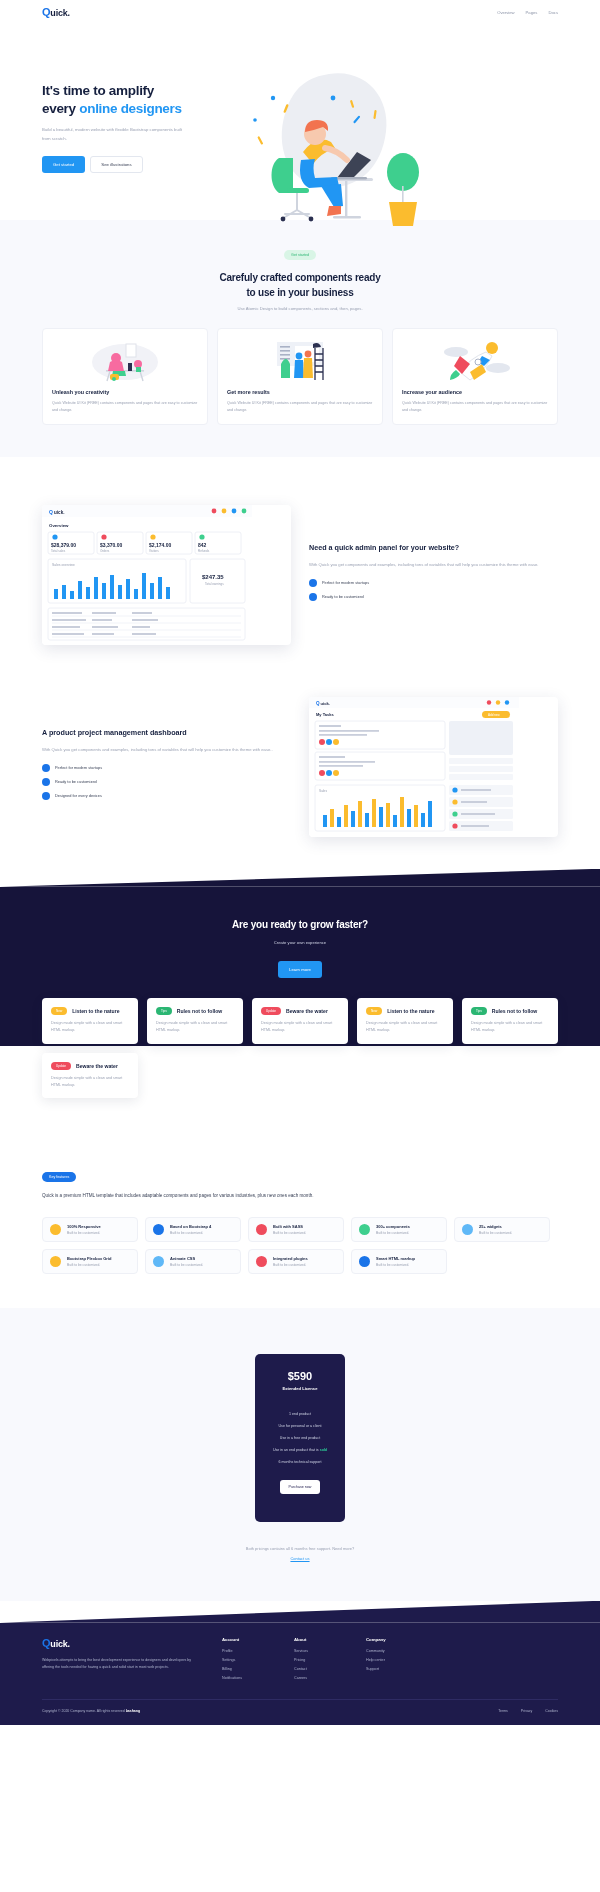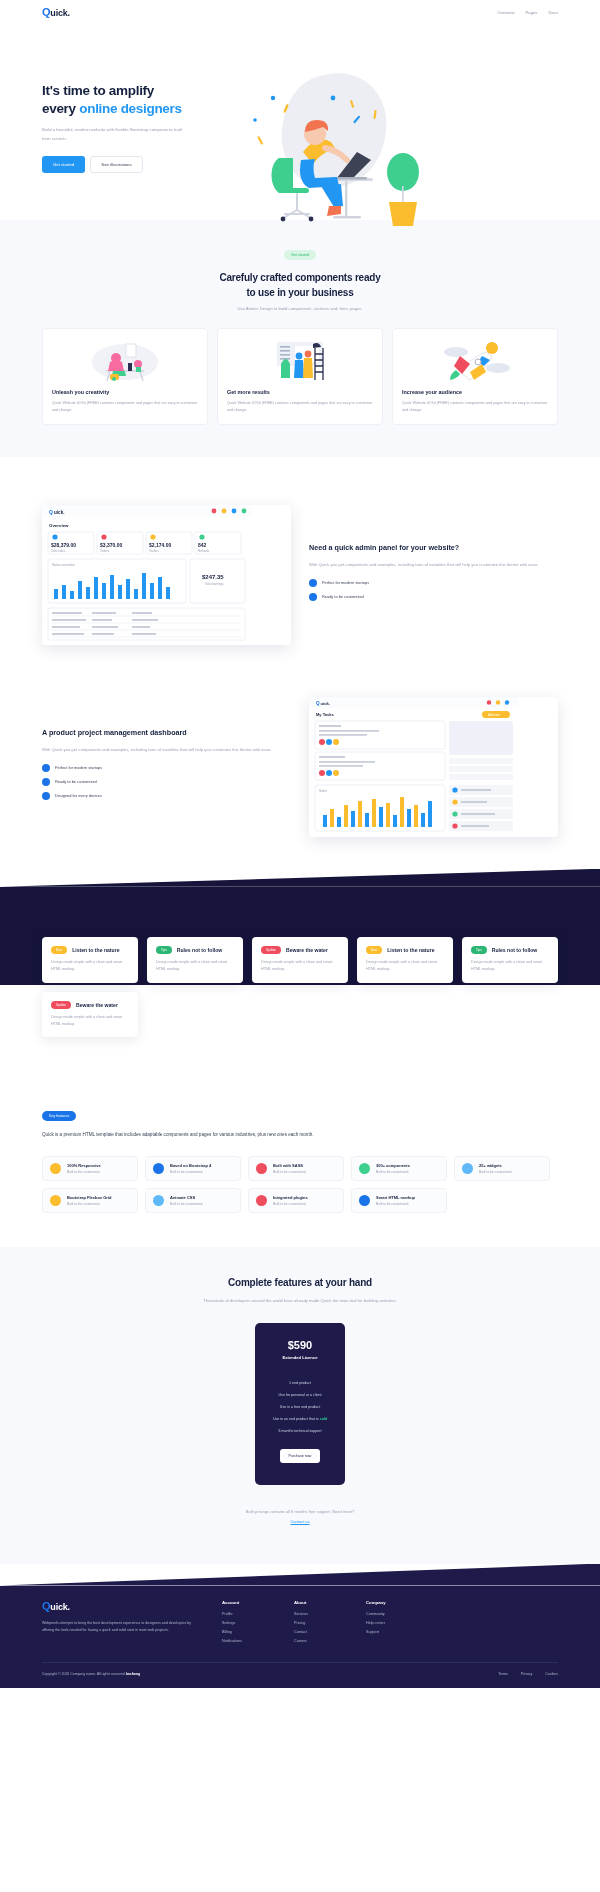--- a/index.html
+++ b/index.html
@@ -83,21 +83,21 @@
   .feat .circ { width:11px; height:11px; border-radius:50%; flex:0 0 auto; }
   .feat h5 { font-size:4.0px; color:#16203f; font-weight:bold; }
   .feat small { font-size:3.3px; color:#9aa1b3; display:block; margin-top:2px; }
 
   
   .pricing { background:#f8f9fd; padding:28px 42px 40px; }
   .pricing .sec-sub { width:320px; margin:7px auto 0; line-height:1.9; }
   .plans { display:flex; justify-content:center; gap:0; margin-top:26px; align-items:flex-start; }
   .plan { width:90px; border-radius:5px; padding:16px 10px; text-align:center; }
   .plan-a { background:#fff; border:1px solid #eef0f6; }
-  .plan-b { background:#1e1b4b; color:#fff; margin-top:-8px; padding-bottom:22px; }
+  .plan-b { background:#1e1b4b; color:#fff; margin-top:-8px; padding-bottom:28px; }
   .price { font-size:11px; font-weight:bold; color:#16203f; }
   .plan-b .price { color:#fff; }
   .plan-name { font-size:4.1px; color:#16203f; margin-top:4px; font-weight:bold;}
   .plan-b .plan-name { color:#fff; }
   .plan ul { list-style:none; margin-top:17px; }
   .plan li { font-size:3.6px; color:#9aa1b3; padding:4px 0; }
   .plan-b li { color:#cfd3e4; }
   .plan-b li .sold { color:#2bd49a; font-weight:bold; }
   .pbtn { margin-top:12px; font-size:3.6px; padding:5px 9px; border-radius:3px; border:none; cursor:pointer; display:inline-block;}
   .pbtn-y { background:#fbbc2e; color:#fff; }
@@ -442,20 +442,27 @@
           <rect x="152" y="116" width="34" height="2" fill="#c9cedb"></rect>
             <rect x="152" y="128" width="28" height="2" fill="#c9cedb"></rect>
         </g>
       </svg>
     </div>
   </div>
 
   <div class="dark-wrap">
     <div class="dark-skew-top"></div>
     <div class="dark">
+      <div class="center">
+        <h2>Are you ready to grow faster?</h2>
+        <p class="sec-sub" style="margin-top:8px">Create your own experience</p>
+        <div class="learn">
+          <button class="btn btn-primary">Learn more</button>
+        </div>
+      </div>
       <div class="cards6">
         <div class="minicard">
           <div class="mc-head">
             <span class="tag" style="background:#fbbc2e">New</span>
             <h4>Listen to the nature</h4>
           </div>
           <p>Design made simple with a clean and smart HTML markup.</p>
         </div>
         <div class="minicard">
           <div class="mc-head">
@@ -562,24 +569,20 @@
           <span class="circ" style="background:#1a74e8"></span>
           <div>
             <h5>Smart HTML markup</h5>
             <small>Built to be customized.</small>
           </div>
         </div>
     </div>
   </div>
 
   <div class="pricing">
-    <div class="center">
-      <h2>Complete features at your hand</h2>
-      <p class="sec-sub">Thousands of developers around the world have already made Quick the main tool for building websites.</p>
-    </div>
     <div class="plans">
       <div class="plan plan-b">
         <div class="price">$590</div>
         <div class="plan-name">Extended License</div>
         <ul>
           <li>1 end product</li>
           <li>Use for personal or a client</li>
           <li>Use in a free end product</li>
           <li><span>Use in an end product that is </span><span class="sold">sold</span></li>
           <li>6 months technical support</li>

